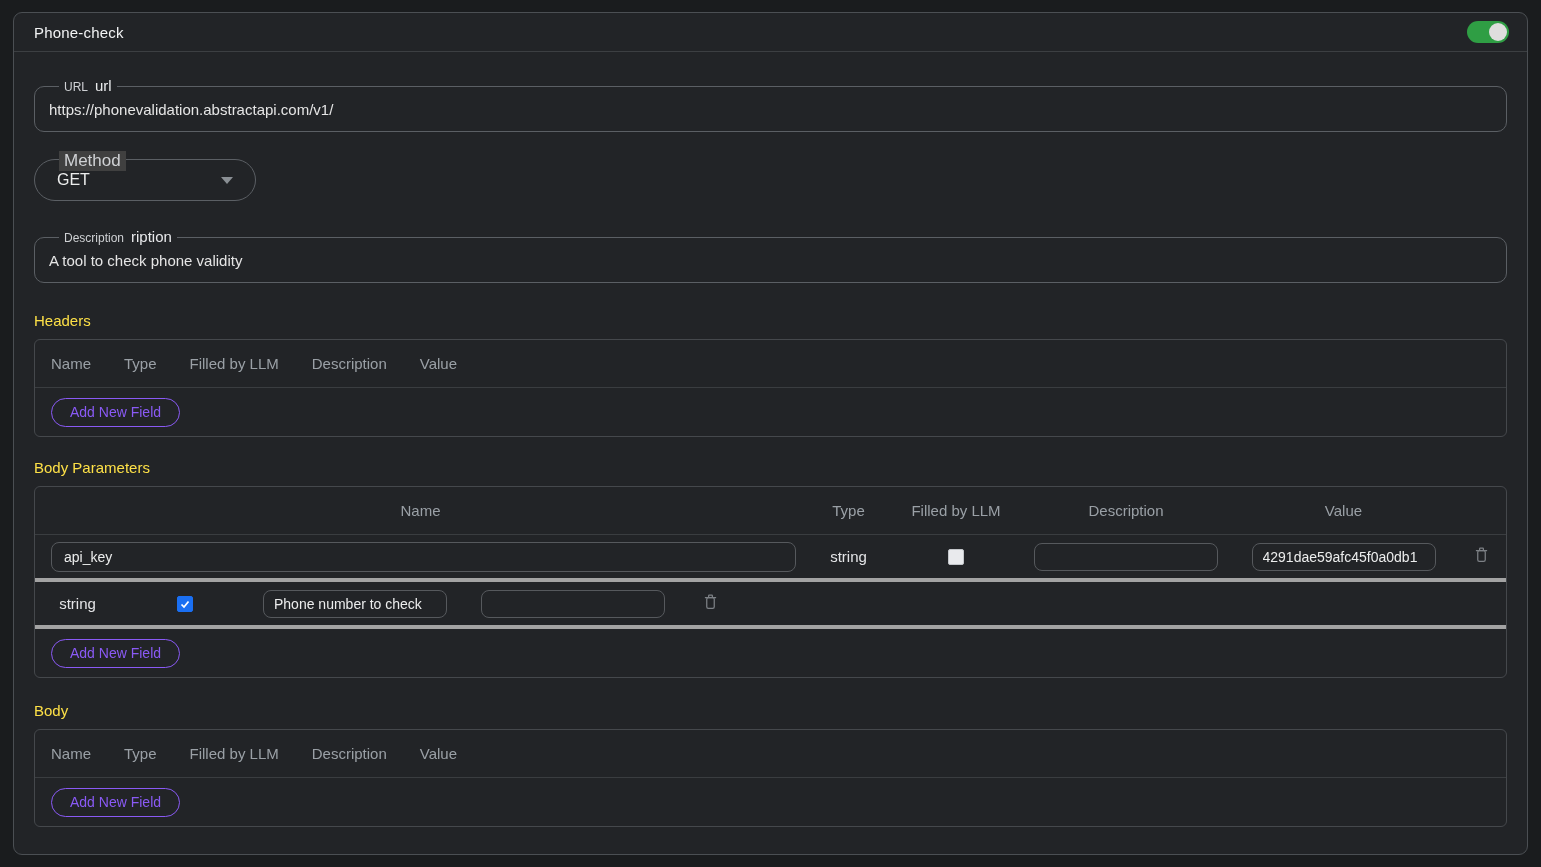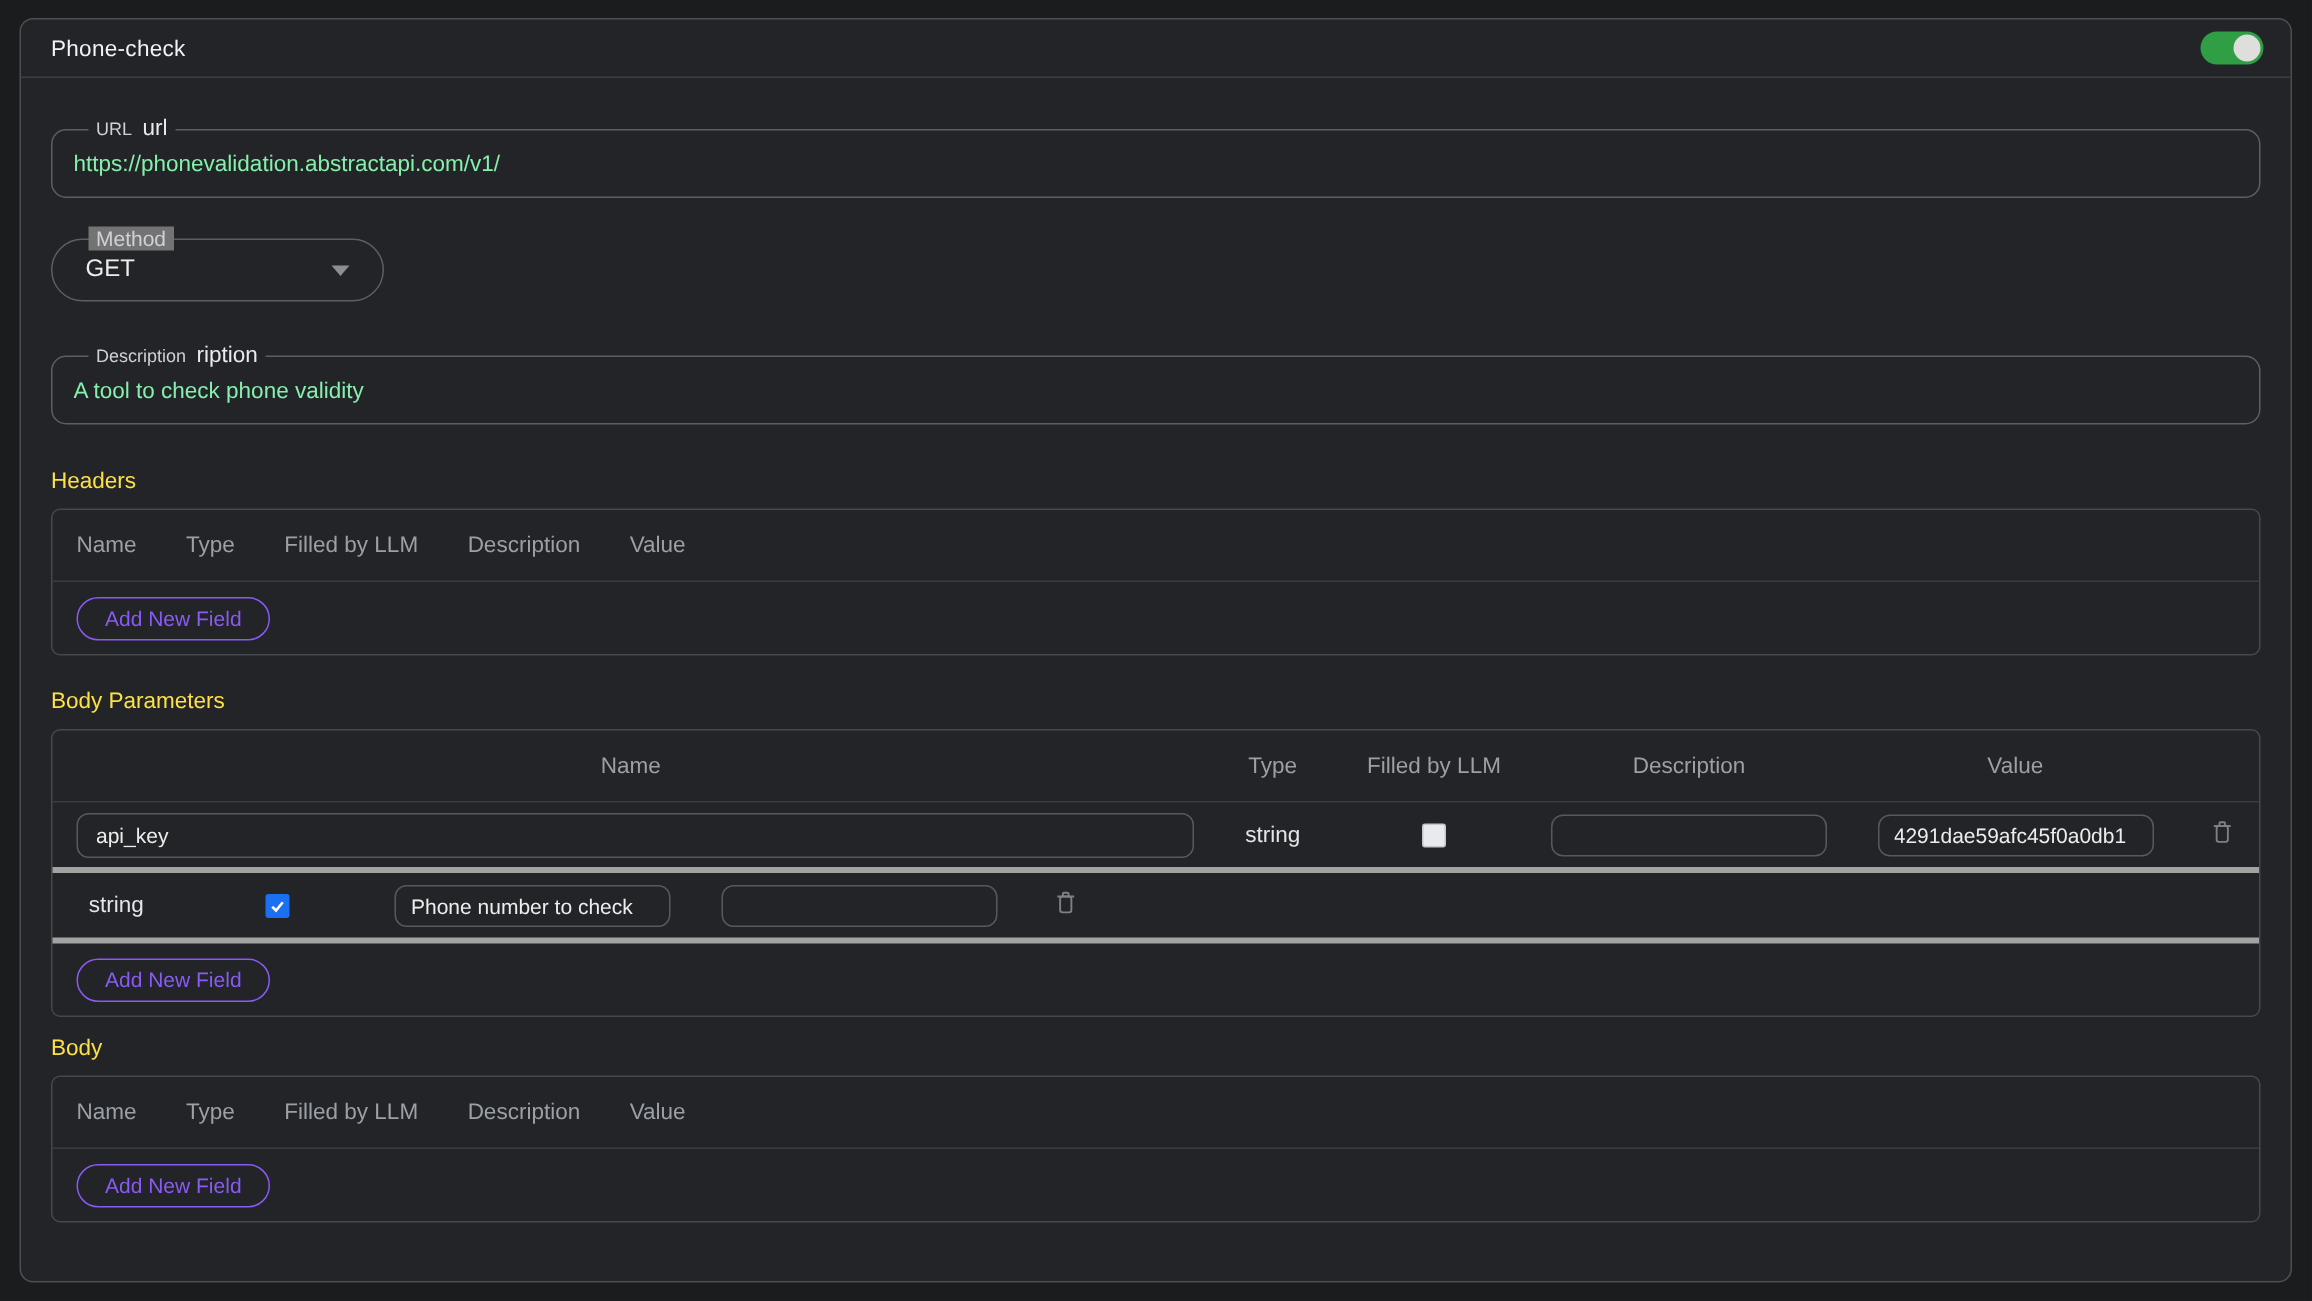--- a/index.html
+++ b/index.html
@@ -49,40 +49,40 @@
     position: absolute; top: -10px; left: 24px;
     background: #222427; padding: 0 5px;
     display: flex; align-items: baseline; gap: 7px;
     line-height: 18px; white-space: nowrap;
   }
   .flabel .lab-sm { font-size: 12px; color: #cfd1d4; }
   .flabel .lab-lg { font-size: 15px; color: #e9eaec; }
   .ofield input {
     width: 100%; height: 100%;
     background: transparent; border: 0; outline: none;
-    color: #86efac; font-size: 15px;
+    color: #e5e5e5; font-size: 15px;
     font-family: "Liberation Sans", sans-serif;
     padding: 0 14px;
   }
   .url-field { margin-top: 34px; }
   .desc-field { margin-top: 36px; }
   
   .select-field {
     margin-top: 27px;
     width: 222px; height: 42px;
     border: 1px solid #5b5f64; border-radius: 21px;
     position: relative;
     display: flex; align-items: center; justify-content: space-between;
     padding: 0 22px;
     cursor: pointer;
   }
   .select-field .flabel {
     position: absolute; top: -9px; left: 24px;
-    background: #737373; padding: 0 5px;
-    font-size: 14px; color: #cfd1d4;
+    background: #404040; padding: 0 5px;
+    font-size: 17px; color: #cfd1d4;
   }
   .select-value { font-size: 16px; color: #eceded; }
   .caret-down {
     width: 0; height: 0;
     border-left: 6px solid transparent;
     border-right: 6px solid transparent;
     border-top: 7px solid #8a8f94;
   }
   
   .section-title { font-size: 15px; color: #fde047; margin: 26px 0 10px 0; }
@@ -271,21 +271,21 @@
             </svg>
           </button>
         </div>
       </div>
 
       <div class="btn-row">
         <button class="add-btn">Add New Field</button>
       </div>
     </div>
 
-    <div class="section-title" style="margin-top:12px">Body</div>
+    <div class="section-title" style="margin-top:24px">Body</div>
     <div class="panel">
       <div class="flat-head">
         <span>Name</span>
         <span>Type</span>
         <span>Filled by LLM</span>
         <span>Description</span>
         <span>Value</span>
       </div>
       <div class="btn-row">
         <button class="add-btn">Add New Field</button>

